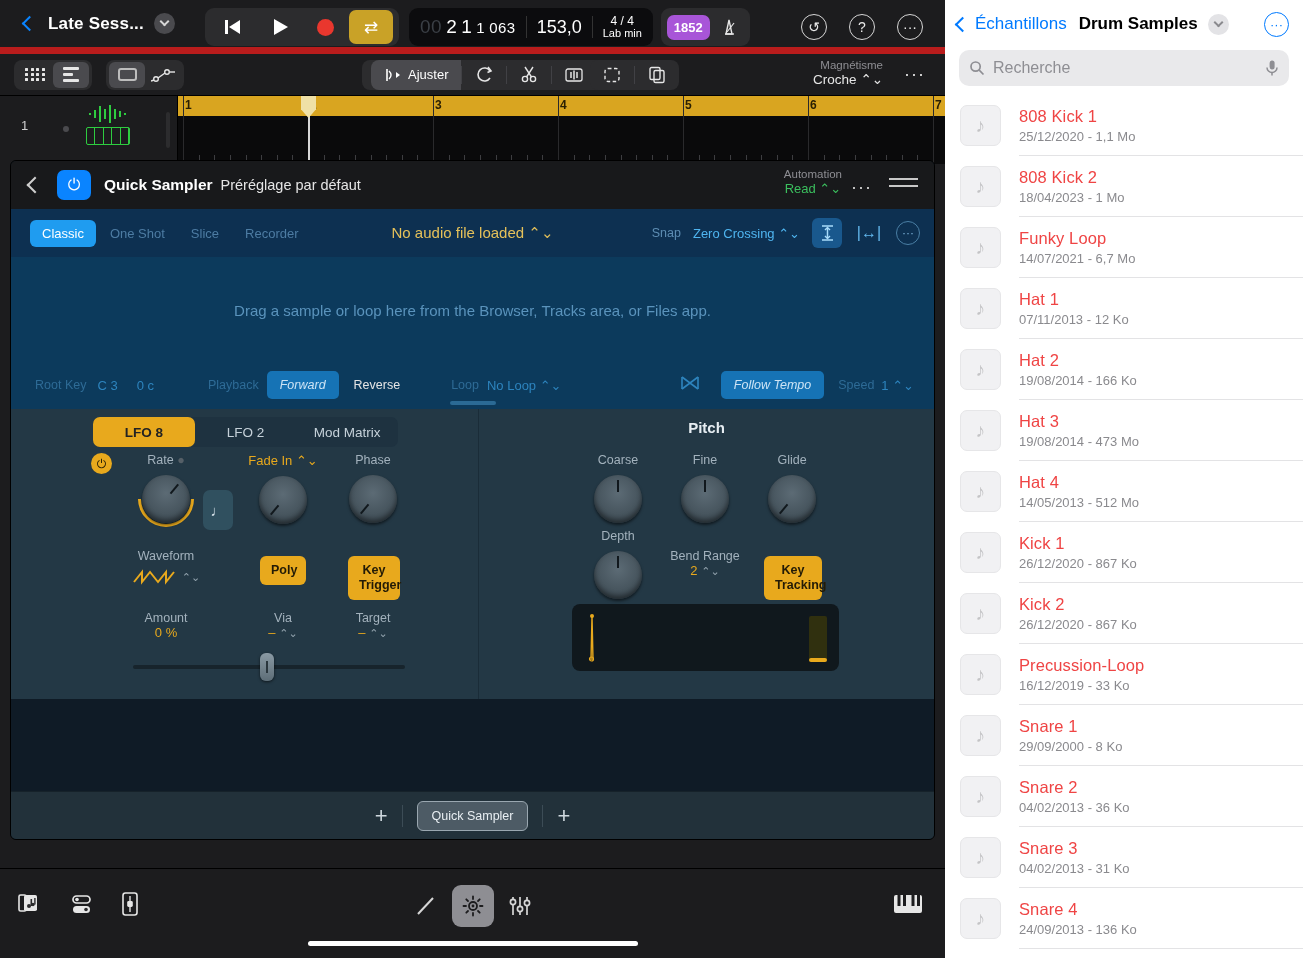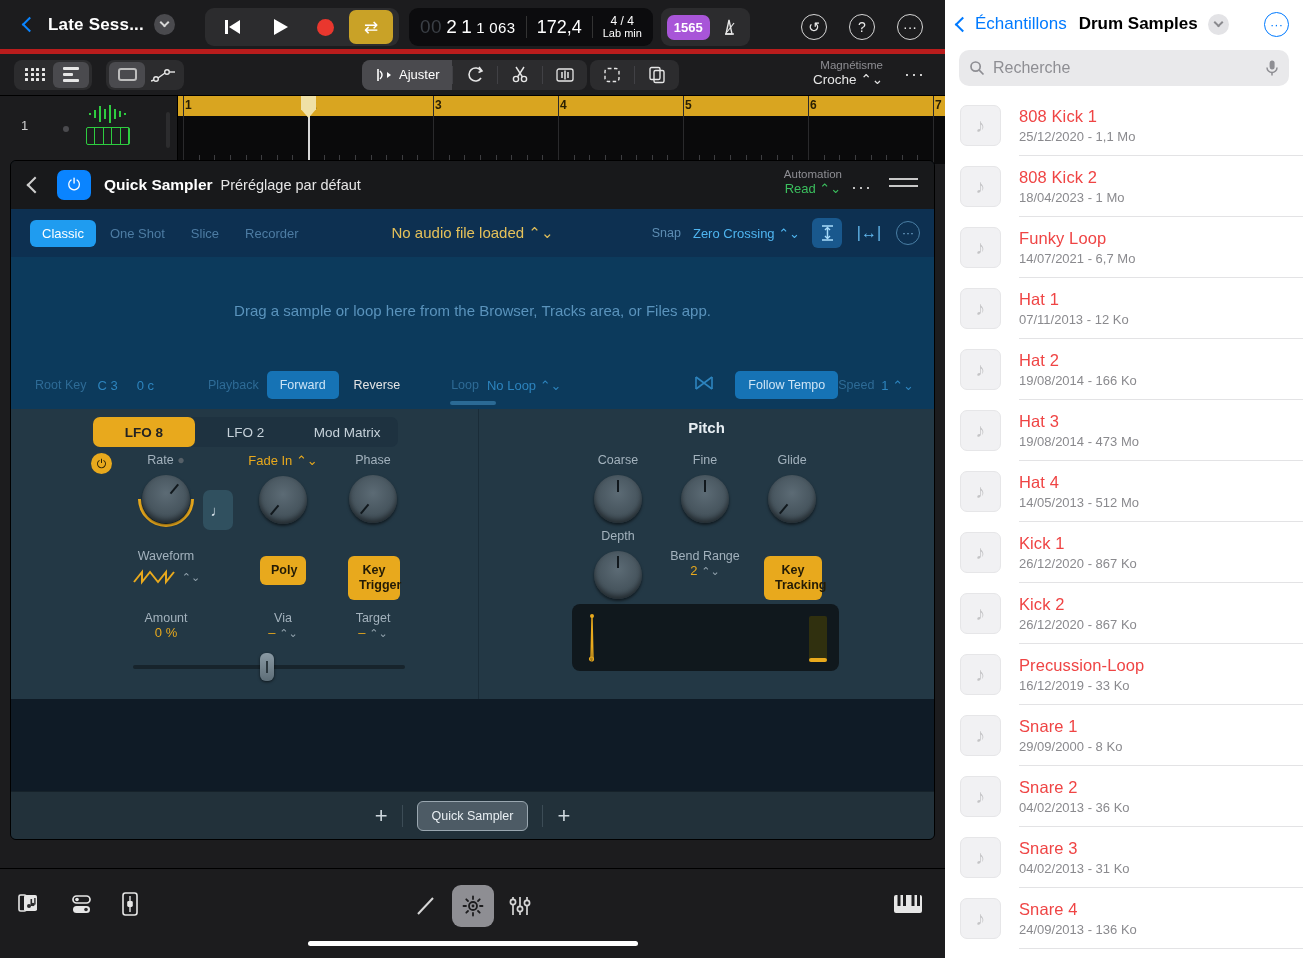--- a/index.html
+++ b/index.html
@@ -10,21 +10,21 @@
     overflow: hidden;
   }
   #root { position: relative; width: 1303px; height: 958px; display: flex; }
 
   
   #left { position: relative; width: 945px; height: 958px; background: #1c1c1e; }
 
   
   .transport {
     position: relative; height: 54px; background: #1c1c1e;
-    display: flex; align-items: center; border-bottom: 5px solid #b91c1c;
+    display: flex; align-items: center; border-bottom: 7px solid #b91c1c;
   }
   .tp-back { margin-left: 14px; width: 26px; height: 26px; display:flex; align-items:center; justify-content:center; }
   .chev-left { width: 11px; height: 11px; border-left: 2.6px solid #0a84ff; border-bottom: 2.6px solid #0a84ff;
                transform: rotate(45deg); margin-left: 4px; }
   .proj-name { color: #fff; font-size: 17px; font-weight: bold; margin-left: 8px; letter-spacing: .2px;}
   .circ-chev { width: 21px; height: 21px; border-radius: 50%; background: #4a4a4e; margin-left: 10px;
                display:flex; align-items:center; justify-content:center; }
   .circ-chev i { display:block; width: 7px; height: 7px; border-right: 2px solid #d8d8d8; border-bottom: 2px solid #d8d8d8;
                  transform: rotate(45deg) translate(-1.5px,-1.5px); }
 
@@ -62,21 +62,21 @@
   .tgroup { display:flex; align-items:center; background:#2c2c2e; border-radius:8px; height:30px; margin-left:14px; padding:0 3px;}
   .tbtn { width:36px; height:26px; display:flex; align-items:center;justify-content:center; border-radius:6px; color:#e6e6e6; }
   .tbtn.on { background:#4a4a4e; }
   .dots-grid { display:grid; grid-template-columns: repeat(4, 3px); grid-template-rows: repeat(3, 3px); gap:2.4px;}
   .dots-grid i { background:#e6e6e6; width:3px;height:3px;border-radius:.5px;}
   .listicn { display:flex; flex-direction:column; gap:2.5px; }
   .listicn i { display:block; height:3.2px; background:#e6e6e6; border-radius:1px; }
   .listicn i:nth-child(1){width:16px;} .listicn i:nth-child(2){width:10px;} .listicn i:nth-child(3){width:16px;}
   .rectcn { width:19px; height:13px; border:2px solid #bdbdbd; border-radius:3px;}
 
-  .tgroup2 { position:absolute; left:362px; display:flex; align-items:center; background:#2c2c2e; border-radius:8px; height:30px; padding:0;}
+  .tgroup2 { position:absolute; left:362px; display:flex; align-items:center; background:#2c2c2e; border-radius:8px; height:30px; padding:9px;}
   .ajuster { background:#4a4a4e; height:30px; display:flex; align-items:center; gap:7px; padding:0 13px; border-radius:8px 0 0 8px;
              color:#fff; font-size:13px; }
   .tdiv { width:1px; height:18px; background:#414145; }
   .tbtn2 { width:44px;height:30px; display:flex;align-items:center;justify-content:center; color:#e6e6e6; }
   .tgroup3 { position:absolute; left:590px; display:flex; align-items:center; background:#2c2c2e; border-radius:8px; height:30px;}
   .magn { position:absolute; right: 62px; top: 4px; text-align:right; line-height:1.25; }
   .magn .lab { color:#8e8e93; font-size:11.5px; }
   .magn .val { color:#e6e6e6; font-size:13.5px; }
   .tdots { position:absolute; right: 20px; top:10px; color:#e6e6e6; font-size:18px; letter-spacing:1px;}
 
@@ -128,21 +128,21 @@
   .sqbtn.fill { background:#19588d; }
   .circbtn { width:24px;height:24px; border-radius:50%; border:1.4px solid #4a7fa5; color:#7fb6dd; font-size:12px;
              display:flex;align-items:center;justify-content:center;}
 
   .dropzone { height:152px; background:#0c3a5c; position:relative; }
   .dz-text { position:absolute; left:0; right:0; top:45px; text-align:center; color:#5a93bc; font-size:15px;}
   .dz-bar { position:absolute; left:0; right:0; bottom:0; height:48px; display:flex; align-items:center; }
   .dz-lbl { color:#2e6b96; font-size:12.5px; }
   .dz-val { color:#2d84be; font-size:13px; }
   .dz-btn { padding:7px 13px; border-radius:5px; font-size:12.5px; color:#e5e5e5; }
-  .dz-btn.on { background:#1673b5; color:#cde4f5; }
+  .dz-btn.on { background:#1673b5; color:#cde4f5;font-style:italic; }
   .dz-handle { position:absolute; left:50%; transform:translateX(-50%); bottom:4px; width:46px;height:4px;border-radius:2px;background:#2b6a95;}
 
   
   .modpanel { height:290px; display:flex; background:#233845; }
   .modleft { width:468px; position:relative; border-right:1px solid #1a2c38;}
   .modright { flex:1; position:relative; }
   .lfotabs { position:absolute; left:82px; top:8px; width:305px; height:30px; background:#1e3240; border-radius:7px; display:flex; }
   .lfotab { flex:1; display:flex;align-items:center;justify-content:center; font-size:13.5px; color:#c6d2da; border-radius:7px;}
   .lfotab.on { background:#e8a91d; color:#232323; font-weight:600; }
   .sec-title { text-align:center; color:#e6edf2; font-size:15px; font-weight:bold; padding-top:10px; }
@@ -235,30 +235,30 @@
 
         <div class="lcd">
           <div class="lcd-pos">
             <span class="dim">00</span>
             <span>2</span>
             <span>1</span>
             <span class="sm">1</span>
             <span class="sm">063</span>
           </div>
           <div class="lcd-sep"></div>
-          <div class="lcd-tempo">172,4</div>
+          <div class="lcd-tempo">153,0</div>
           <div class="lcd-sep"></div>
           <div class="lcd-sig">
             <span class="a">4 / 4</span>
             <span class="b">Lab min</span>
           </div>
         </div>
 
         <div class="tp-right-grp">
-          <div class="count-btn">1565</div>
+          <div class="count-btn">1852</div>
           <div class="metro">
             <svg width="20" height="20" viewBox="0 0 20 20">
               <path d="M7 17 L10 3 L13 17 Z" fill="none" stroke="#e6e6e6" stroke-width="1.4"></path>
               <line x1="6" y1="17" x2="15" y2="17" stroke="#e6e6e6" stroke-width="1.4"></line>
               <line x1="8" y1="15" x2="15" y2="6" stroke="#e6e6e6" stroke-width="1.2"></line>
             </svg>
           </div>
         </div>
       </div>
 
@@ -521,21 +521,21 @@
           <span class="dz-lbl" style="margin-left:38px">Loop</span>
           <span class="dz-val" style="margin-left:8px"><span>No Loop</span> ⌃⌄</span>
           <span style="flex:1"></span>
           <span style="margin-right:20px">
             <svg width="22" height="18" viewBox="0 0 22 18">
               <path d="M3 3 L19 15 M19 3 L3 15" stroke="#2d84be" stroke-width="1.6" fill="none"></path>
               <path d="M3 3 L3 15 M19 3 L19 15" stroke="#2d84be" stroke-width="1.6"></path>
             </svg>
           </span>
           <span class="dz-btn on">Follow Tempo</span>
-          <span class="dz-lbl" style="">Speed</span>
+          <span class="dz-lbl" style="margin-left:14px">Speed</span>
           <span class="dz-val" style="margin-left:7px;margin-right:20px"><span>1</span> ⌃⌄</span>
         </div>
         <div class="dz-handle"></div>
       </div>
 
       <div class="modpanel">
         <div class="modleft">
           <div class="lfotabs">
             <div class="lfotab on">LFO 8</div>
             <div class="lfotab">LFO 2</div>

